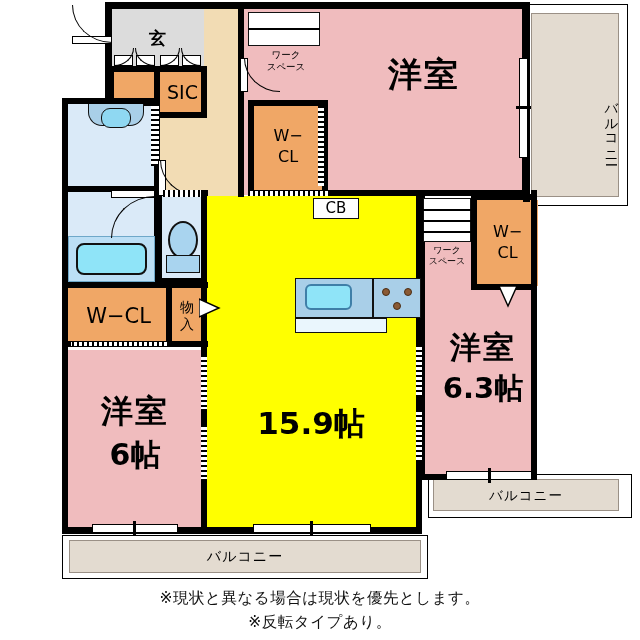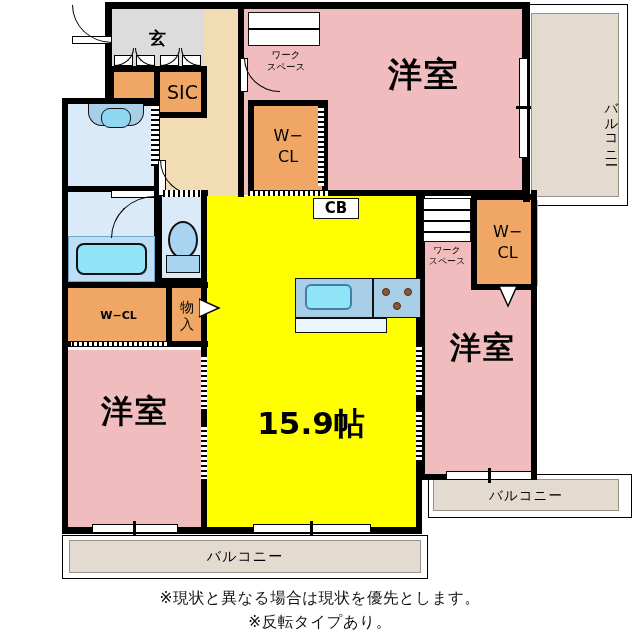--- a/index.html
+++ b/index.html
@@ -255,34 +255,36 @@
   <div class="lbl jp" style="left:252px;top:112px;width:72px;height:70px;font-size:16px;flex-direction:column;line-height:1.3;">
     <span>W−</span>
     <span>CL</span>
   </div>
 
   <div class="lbl jp" style="left:477px;top:206px;width:61px;height:74px;font-size:16px;flex-direction:column;line-height:1.3;">
     <span>W−</span>
     <span>CL</span>
   </div>
 
-  <div class="lbl jp" style="left:68px;top:296px;width:101px;height:40px;font-size:11px;font-weight:bold;">W−CL</div>
+  <div class="lbl jp" style="left:68px;top:296px;width:101px;height:40px;font-size:21px;">W−CL</div>
 
   <div class="lbl jp" style="left:172px;top:292px;width:30px;height:48px;font-size:14px;flex-direction:column;line-height:1.25;">
     <span>物</span>
     <span>入</span>
   </div>
 
   <div class="abs" style="left:313px;top:198px;width:46px;height:21px;background:#fff;border:1.5px solid #111;"></div>
-  <div class="lbl jp" style="left:313px;top:198px;width:46px;height:21px;font-size:15px;font-weight:700;">CB</div>
+  <div class="lbl jp" style="left:313px;top:198px;width:46px;height:21px;font-size:15px;font-weight:400;">CB</div>
 
   <div class="lbl jp" style="left:236px;top:402px;width:150px;height:42px;font-size:31px;font-weight:700;">15.9帖</div>
 
   <div class="lbl jp" style="left:340px;top:52px;width:168px;height:46px;font-size:34px;font-weight:700;letter-spacing:2px;">洋室</div>
 
   <div class="lbl jp" style="left:428px;top:326px;width:110px;height:42px;font-size:31px;font-weight:700;letter-spacing:2px;">洋室</div>
+  <div class="lbl jp" style="left:424px;top:368px;width:118px;height:40px;font-size:29px;font-weight:700;">6.3帖</div>
 
   <div class="lbl jp" style="left:70px;top:390px;width:130px;height:44px;font-size:32px;font-weight:700;letter-spacing:2px;">洋室</div>
+  <div class="lbl jp" style="left:70px;top:434px;width:130px;height:42px;font-size:30px;font-weight:700;">6帖</div>
 
   <div class="note jp" style="top:612px;">※反転タイプあり。</div>
   <div class="note jp" style="top:588px;">※現状と異なる場合は現状を優先とします。</div>
 
 </div>
 
 </body></html>

